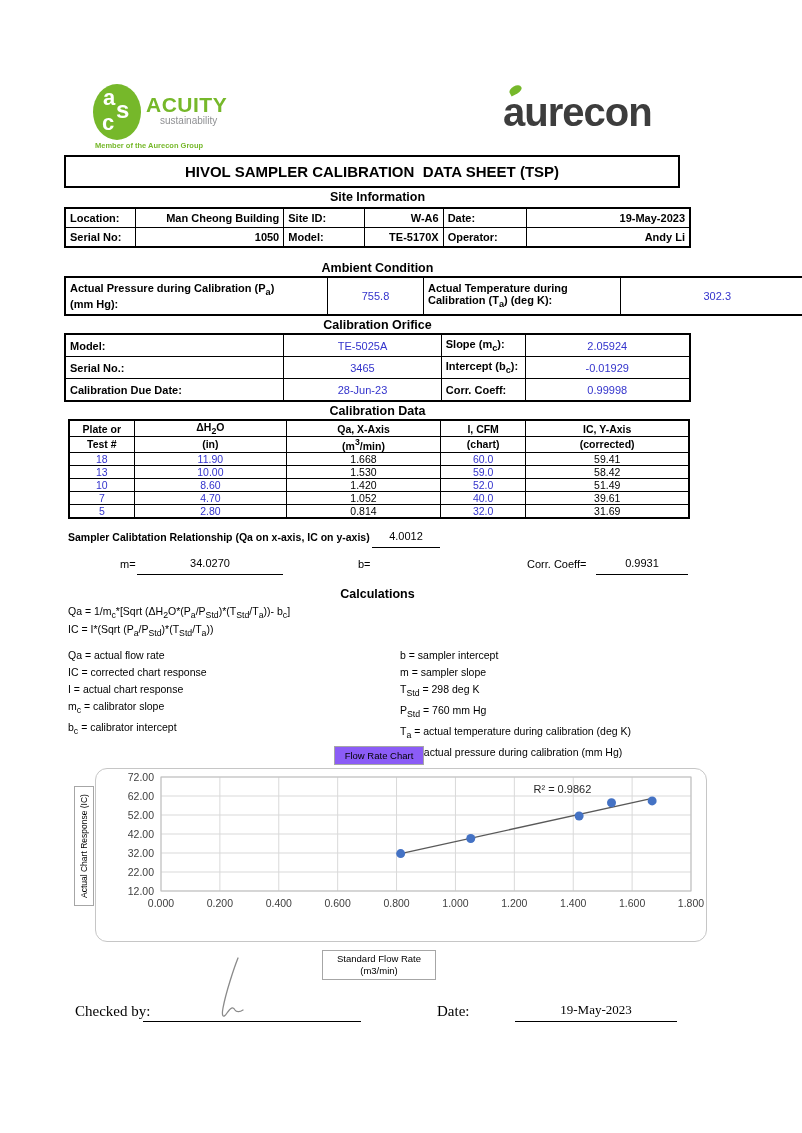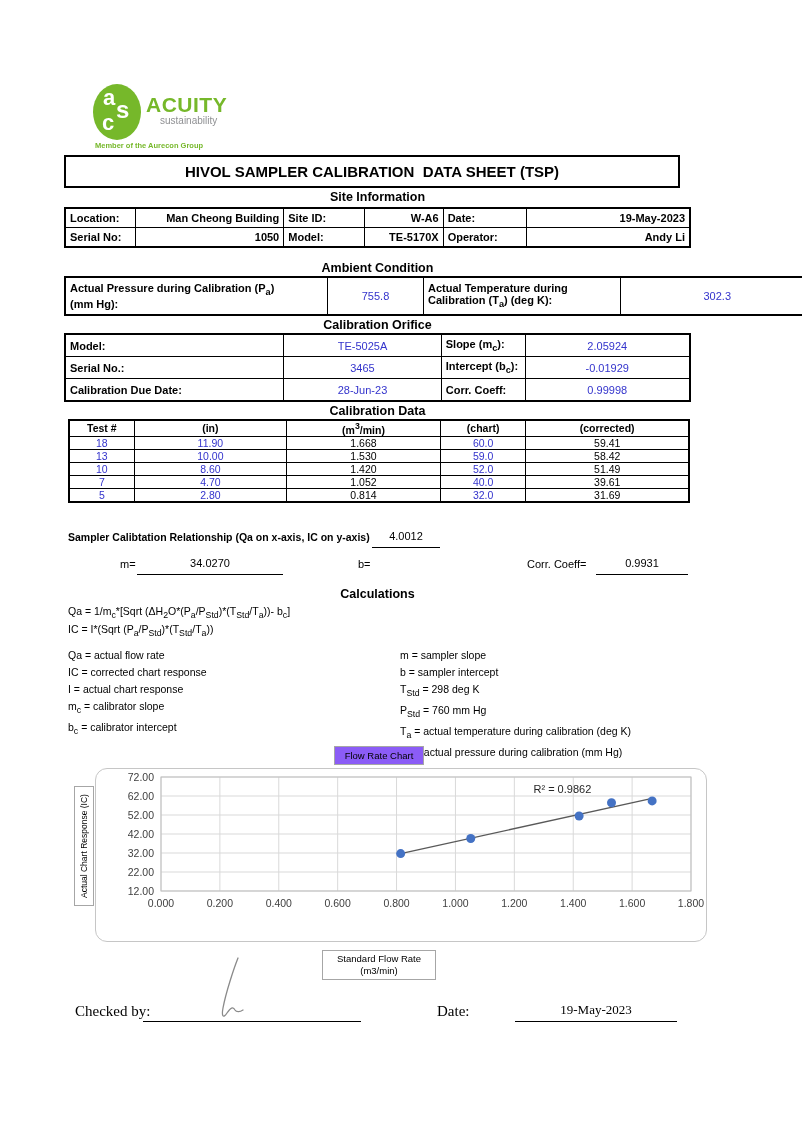--- a/index.html
+++ b/index.html
@@ -73,20 +73,24 @@
   <div class="abs acuity">
     <div class="acuity-oval" id="acuity-oval" style="background: rgb(118, 184, 42);"></div>
     <span class="acuity-letter" style="left:10px;top:3px;font-size:22px;">a</span>
     <span class="acuity-letter" style="left:23px;top:14px;font-size:24px;">s</span>
     <span class="acuity-letter" style="left:9px;top:28px;font-size:22px;">c</span>
     <span class="acuity-name" id="acuity-name" style="color: rgb(118, 184, 42);">ACUITY</span>
     <span class="acuity-sub">sustainability</span>
     <span class="acuity-tag" id="acuity-tag" style="color: rgb(118, 184, 42);">Member of the Aurecon Group</span>
   </div>
 
+  <div class="abs aurecon">
+    <span class="aurecon-word" id="aurecon-word" style="color: rgb(61, 61, 61);">aurecon</span>
+    <span class="aurecon-leaf" id="aurecon-leaf" style="background: rgb(118, 184, 42);"></span>
+  </div>
 
   <div class="abs sec-head" style="top:190px;">Site Information</div>
 
   <div class="abs title-box">HIVOL SAMPLER CALIBRATION  DATA SHEET (TSP)</div>
   <table class="doc-table site-t">
     <colgroup>
         <col style="width:11.2%">
         <col style="width:23.8%">
         <col style="width:12.9%">
         <col style="width:12.6%">
@@ -164,20 +168,27 @@
   <div class="abs sec-head" style="top:404px;">Calibration Data</div>
   <table class="doc-table cal-t">
     <colgroup>
         <col style="width:10.5%">
         <col style="width:24.6%">
         <col style="width:24.8%">
         <col style="width:13.8%">
         <col style="width:26.3%">
       </colgroup>
     <tbody>
+        <tr>
+      <td class="hdr">Plate or</td>
+      <td class="hdr">ΔH<sub>2</sub>O</td>
+      <td class="hdr">Qa, X-Axis</td>
+      <td class="hdr">I, CFM</td>
+      <td class="hdr">IC, Y-Axis</td>
+    </tr>
     <tr>
       <td class="hdr">Test #</td>
       <td class="hdr">(in)</td>
       <td class="hdr">(m<sup>3</sup>/min)</td>
       <td class="hdr">(chart)</td>
       <td class="hdr">(corrected)</td>
     </tr>
     </tbody>
       <tbody id="caldata-body">
         <tr>
@@ -230,22 +241,22 @@
   <div class="formula" style="left:68px;top:605px;">Qa = 1/m<sub>c</sub>*[Sqrt (ΔH<sub>2</sub>O*(P<sub>a</sub>/P<sub>Std</sub>)*(T<sub>Std</sub>/T<sub>a</sub>))- b<sub>c</sub>]</div>
   <div class="formula" style="left:68px;top:623px;">IC = I*(Sqrt (P<sub>a</sub>/P<sub>Std</sub>)*(T<sub>Std</sub>/T<sub>a</sub>))</div>
   <div class="defs" style="left:68px;top:647px;" id="defs-left">
       <div>Qa = actual flow rate</div>
       <div>IC = corrected chart response</div>
       <div>I = actual chart response</div>
       <div>m<sub>c</sub>  = calibrator slope</div>
       <div>b<sub>c</sub>  = calibrator intercept</div>
     </div>
   <div class="defs" style="left:400px;top:647px;" id="defs-right">
+      <div>b  = sampler intercept</div>
       <div>m = sampler slope</div>
-      <div>b  = sampler intercept</div>
       <div>T<sub>Std</sub> = 298 deg K</div>
       <div>P<sub>Std</sub> = 760 mm Hg</div>
       <div>T<sub>a</sub> = actual temperature during calibration (deg K)</div>
       <div>P<sub>a</sub> = actual pressure during calibration (mm Hg)</div>
     </div>
 
   <div class="abs chart-title-box">Flow Rate Chart</div>
   <div class="abs ylabel-box">
     <div class="ylabel-text">Actual Chart Response (IC)</div>
   </div>

